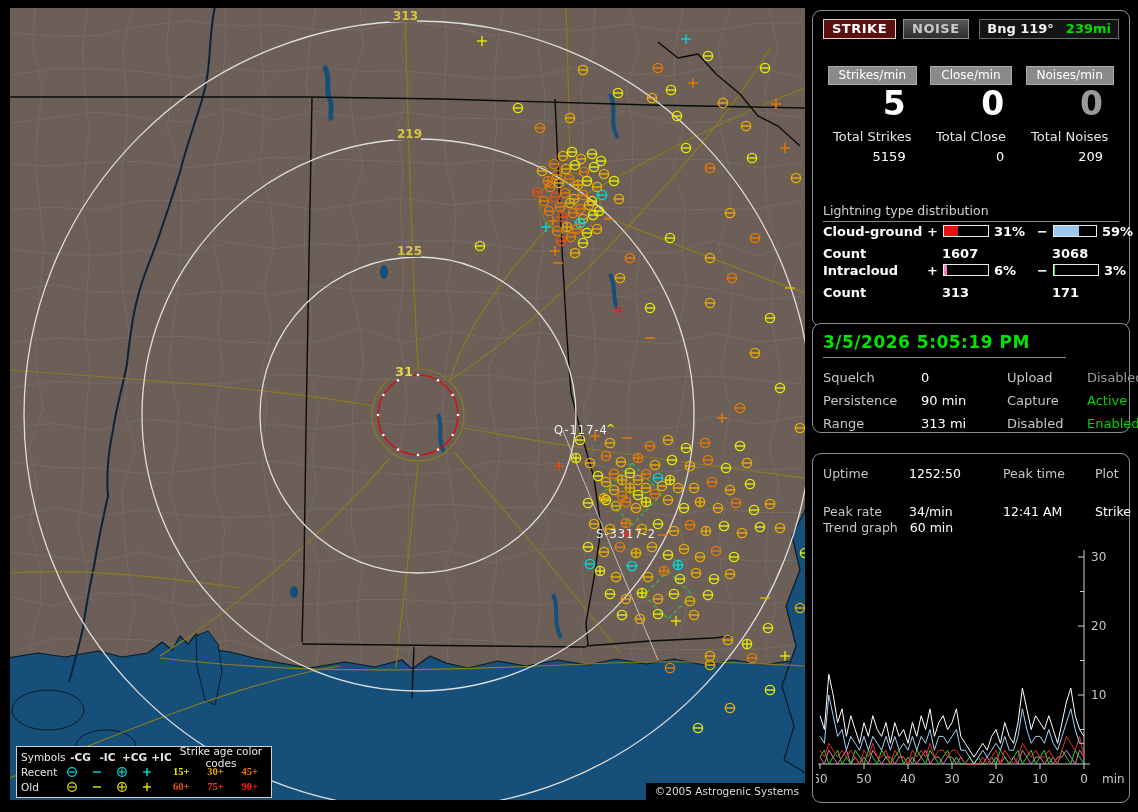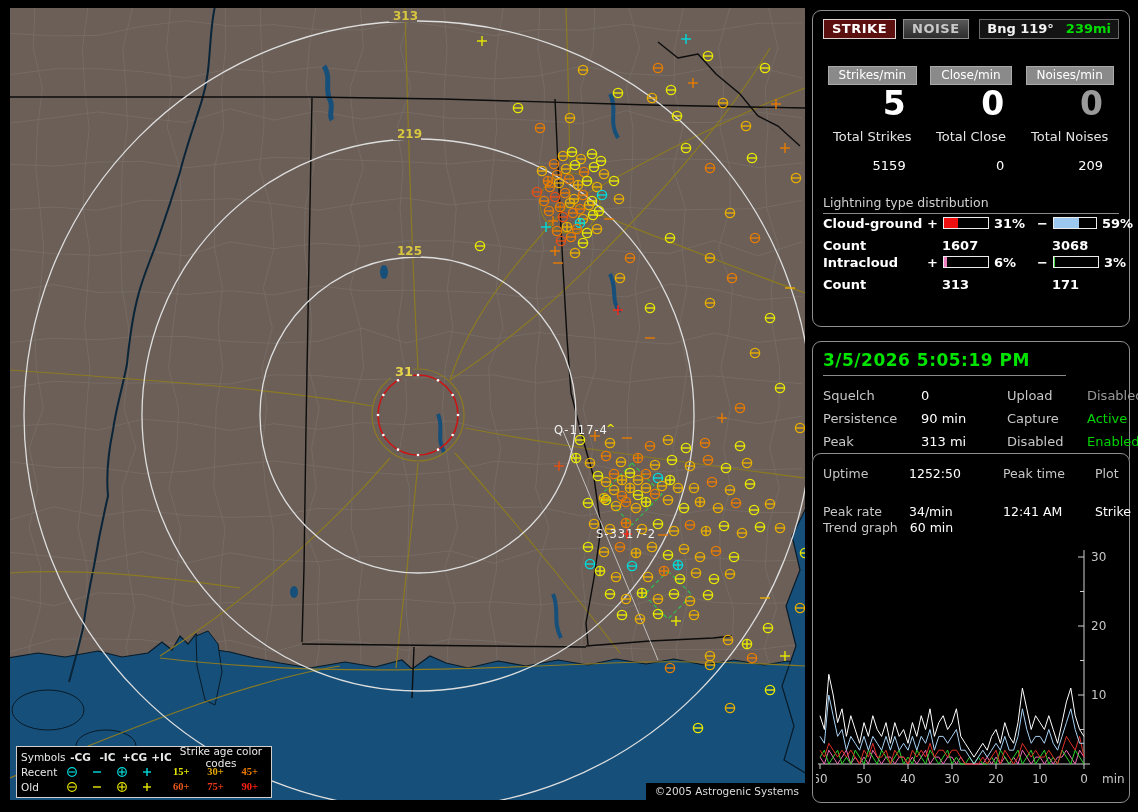--- a/index.html
+++ b/index.html
@@ -20,40 +20,40 @@
   .lc0{width:46px;}
   .lch{width:27px;text-align:center;font-weight:bold;}
   .lcs{width:27px;text-align:center;line-height:0;}
   .la{width:37px;text-align:center;font-weight:bold;font-family:Liberation Serif, serif;}
   .lage{flex:1;text-align:center;}
   .leg-row svg{vertical-align:middle}
   
   .panel{position:absolute;left:812px;width:318px;background:#000;border:1px solid #8e8e8e;
     border-radius:9px;box-sizing:border-box;padding:8px 10px;color:#e8e8e8;}
   #panelA{top:10px;height:317px;}
-  #panelB{top:341px;height:125px;}
+  #panelB{top:323px;height:110px;}
   #panelC{top:453px;height:350px;}
   .toprow{display:flex;align-items:center;gap:7px;}
   .btn-strike{background:#5c0f0f;color:#fff;font-weight:bold;font-size:13px;
     padding:1px 8px 2px;border:1px solid #ded2d2;letter-spacing:.5px;cursor:default;}
   .btn-noise{background:linear-gradient(#585858,#2d2d2d);color:#c9c9c9;font-weight:bold;
     font-size:13px;padding:1px 8px 2px;border:1px solid #8f8f8f;letter-spacing:.5px;cursor:default;}
   .bng{margin-left:auto;background:#141414;border:1px solid #6a6a6a;padding:1px 7px 2px;
     font-size:13px;font-weight:bold;color:#f2f2f2;}
   .bng .mi{color:#00dc00;margin-left:12px;}
   .cnt-grid{display:grid;grid-template-columns:1fr 1fr 1fr;margin-top:25px;column-gap:0;}
   .cnt-col{text-align:center;}
   .cnt-label{display:inline-block;background:#8a8a8a;color:#fff;font-size:12px;
     padding:1px 10px 2px;border:1px solid #aaa;}
   .cnt-rate{font-size:33px;font-weight:bold;color:#fff;text-align:right;padding-right:16px;
     margin-top:2px;line-height:1.05;}
   .cnt-total-label{font-size:13px;color:#e4e4e4;margin-top:7px;text-align:center;}
-  .cnt-total{font-size:13px;color:#fff;text-align:right;padding-right:16px;margin-top:14px;}
+  .cnt-total{font-size:13px;color:#fff;text-align:right;padding-right:16px;margin-top:5px;}
   .dim{color:#9a9a9a !important;}
-  .dist-title{color:#d0d0d0;font-size:12.5px;margin-top:22px;border-bottom:1px solid #8a8a8a;
+  .dist-title{color:#d0d0d0;font-size:12.5px;margin-top:39px;border-bottom:1px solid #8a8a8a;
     padding-bottom:3px;}
   .dist-row{display:grid;grid-template-columns:104px 110px 96px;align-items:center;
     margin-top:2px;font-size:13px;font-weight:bold;color:#fff;}
   .bar-wrap{display:flex;align-items:center;gap:5px;}
   .bar{width:44px;height:10px;border:1px solid #ececec;background:#000;position:relative;}
   .bar i{position:absolute;left:0;top:0;bottom:0;}
   .count-row{display:grid;grid-template-columns:104px 110px 96px;font-size:13px;
     font-weight:bold;color:#fff;margin-top:7px;}
   .count-row span:nth-child(2),.count-row span:nth-child(3){padding-left:15px;}
   
@@ -1229,21 +1229,21 @@
     <div class="time-rule"></div>
     <div class="status-grid">
       <span class="lbl">Squelch</span>
       <span class="val">0</span>
       <span class="lbl">Upload</span>
       <span class="st-off">Disabled</span>
       <span class="lbl">Persistence</span>
       <span class="val">90 min</span>
       <span class="lbl">Capture</span>
       <span class="st-on">Active</span>
-      <span class="lbl">Peak</span>
+      <span class="lbl">Range</span>
       <span class="val">313 mi</span>
       <span class="lbl">Disabled</span>
       <span class="st-on">Enabled</span>
     </div>
   </div>
 
   <div class="panel" id="panelC">
     <div class="sess-grid">
       <span class="lbl">Uptime</span>
       <span class="val">1252:50</span>

